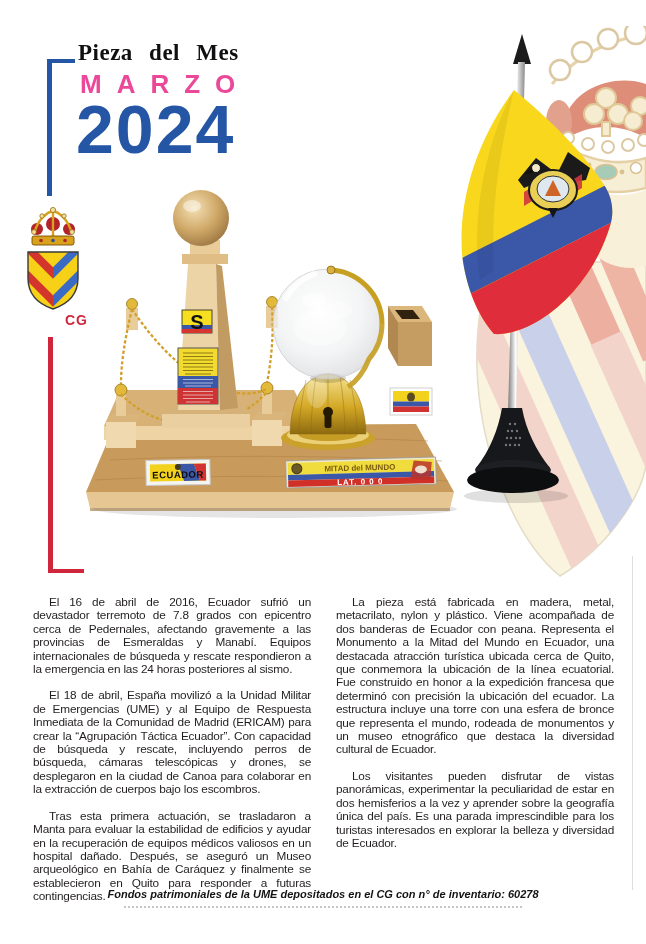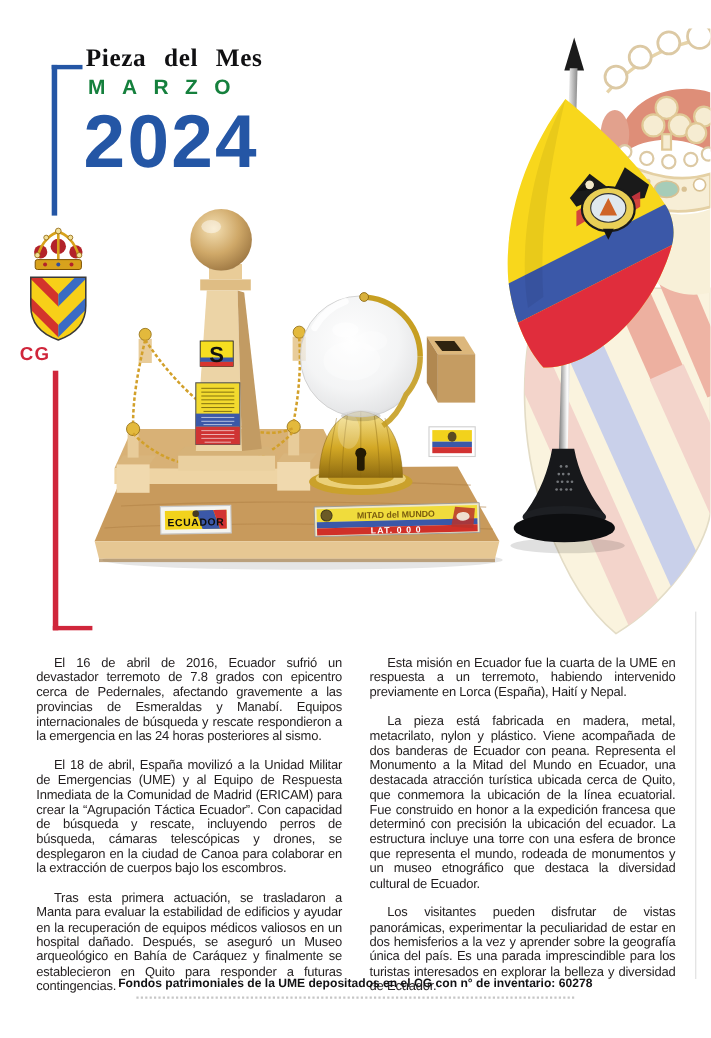--- a/index.html
+++ b/index.html
@@ -1,33 +1,33 @@
 <!DOCTYPE html>
 <html><head>
 <meta charset="utf-8">
 <style>
   * { margin:0; padding:0; box-sizing:border-box; }
   html,body { width:646px; height:944px; }
   body { position:relative; background:#fff; font-family:"Liberation Sans",sans-serif; overflow:hidden; color:#1c1c1e; }
   .abs { position:absolute; }
   .kicker { left:78px; top:40px; font-family:"Liberation Serif",serif; font-weight:700; font-size:23px; word-spacing:10px; letter-spacing:.5px; color:#101012; }
-  .month  { left:80px; top:69px; font-weight:700; font-size:19px; letter-spacing:15px; color:#15803d; }
+  .month  { left:80px; top:69px; font-weight:700; font-size:26px; letter-spacing:15px; color:#ec4899; }
   .year   { left:76px; top:95px; font-weight:700; font-size:68px; line-height:1; letter-spacing:2px; color:#2456a5; }
   .bracket-blue { left:47px; top:59px; width:28px; height:137px; border-left:5px solid #2456a5; border-top:4px solid #2456a5; }
   .bracket-red  { left:48px; top:337px; width:36px; height:236px; border-left:5px solid #d0263b; border-bottom:4px solid #d0263b; }
-  .cg-label { left:18px; top:312px; width:70px; text-align:left; font-weight:700; font-size:17px; color:#d0263b; letter-spacing:1px; }
+  .cg-label { left:18px; top:312px; width:70px; text-align:right; font-weight:700; font-size:14px; color:#d0263b; letter-spacing:1px; }
   .crest-svg { left:18px; top:200px; }
   .wm-svg   { right:0; top:26px; }
   .photo-svg{ left:70px; top:178px; }
   .flag-svg { left:440px; top:30px; }
   .title { left:14px; top:521px; width:632px; text-align:center; font-family:"Liberation Serif",serif; font-weight:700; font-size:30px; line-height:30px; color:#141416; letter-spacing:-.3px; }
   .columns { left:33px; top:596px; width:581px; display:flex; gap:25px; }
   .col { flex:1; }
   .col p { font-size:11.8px; line-height:13.4px; text-align:justify; text-indent:16px; margin-bottom:13px; color:#221e1f; letter-spacing:-.2px; }
-  .footer-text { left:0; top:888px; width:646px; text-align:center; font-size:11px; font-weight:700; color:#131315; }
+  .footer-text { left:0; top:888px; width:646px; text-align:center; font-size:11px; font-weight:700; color:#131315;font-style:italic; }
   .footer-rule { left:124px; top:906px; width:398px; border-top:2px dotted #c6c6c6; }
   .edge-line { right:13px; top:556px; width:1px; height:334px; background:#dedede; }
 </style>
 </head>
 <body>
 
 <svg class="abs wm-svg" width="190" height="560" viewBox="0 0 190 560" aria-hidden="true">
   <defs>
     <clipPath id="wmShield">
       <path d="M36,236 C14,300 16,380 42,452 C62,506 84,534 104,550 C150,522 184,474 190,440 L190,236 Z"></path>
@@ -358,21 +358,20 @@
   <br>
 </h1>
 
 <section class="abs columns">
   <div class="col">
     <p>El 16 de abril de 2016, Ecuador sufrió un devastador terremoto de 7.8 grados con epicentro cerca de Pedernales, afectando gravemente a las provincias de Esmeraldas y Manabí. Equipos internacionales de búsqueda y rescate respondieron a la emergencia en las 24 horas posteriores al sismo.</p>
     <p>El 18 de abril, España movilizó a la Unidad Militar de Emergencias (UME) y al Equipo de Respuesta Inmediata de la Comunidad de Madrid (ERICAM) para crear la “Agrupación Táctica Ecuador”. Con capacidad de búsqueda y rescate, incluyendo perros de búsqueda, cámaras telescópicas y drones, se desplegaron en la ciudad de Canoa para colaborar en la extracción de cuerpos bajo los escombros.</p>
     <p>Tras esta primera actuación, se trasladaron a Manta para evaluar la estabilidad de edificios y ayudar en la recuperación de equipos médicos valiosos en un hospital dañado. Después, se aseguró un Museo arqueológico en Bahía de Caráquez y finalmente se establecieron en Quito para responder a futuras contingencias.</p>
   </div>
   <div class="col">
-    <p>Esta misión en Ecuador fue la cuarta de la UME en respuesta a un terremoto, habiendo intervenido previamente en Lorca (España), Haití y Nepal.</p>
     <p>La pieza está fabricada en madera, metal, metacrilato, nylon y plástico. Viene acompañada de dos banderas de Ecuador con peana. Representa el Monumento a la Mitad del Mundo en Ecuador, una destacada atracción turística ubicada cerca de Quito, que conmemora la ubicación de la línea ecuatorial. Fue construido en honor a la expedición francesa que determinó con precisión la ubicación del ecuador. La estructura incluye una torre con una esfera de bronce que representa el mundo, rodeada de monumentos y un museo etnográfico que destaca la diversidad cultural de Ecuador.</p>
     <p>Los visitantes pueden disfrutar de vistas panorámicas, experimentar la peculiaridad de estar en dos hemisferios a la vez y aprender sobre la geografía única del país. Es una parada imprescindible para los turistas interesados en explorar la belleza y diversidad de Ecuador.</p>
   </div>
 </section>
 
 <div class="abs footer-text">Fondos patrimoniales de la UME depositados en el CG con n° de inventario: 60278</div>
 <div class="abs footer-rule"></div>
 <div class="abs edge-line"></div>
 
 </body></html>

